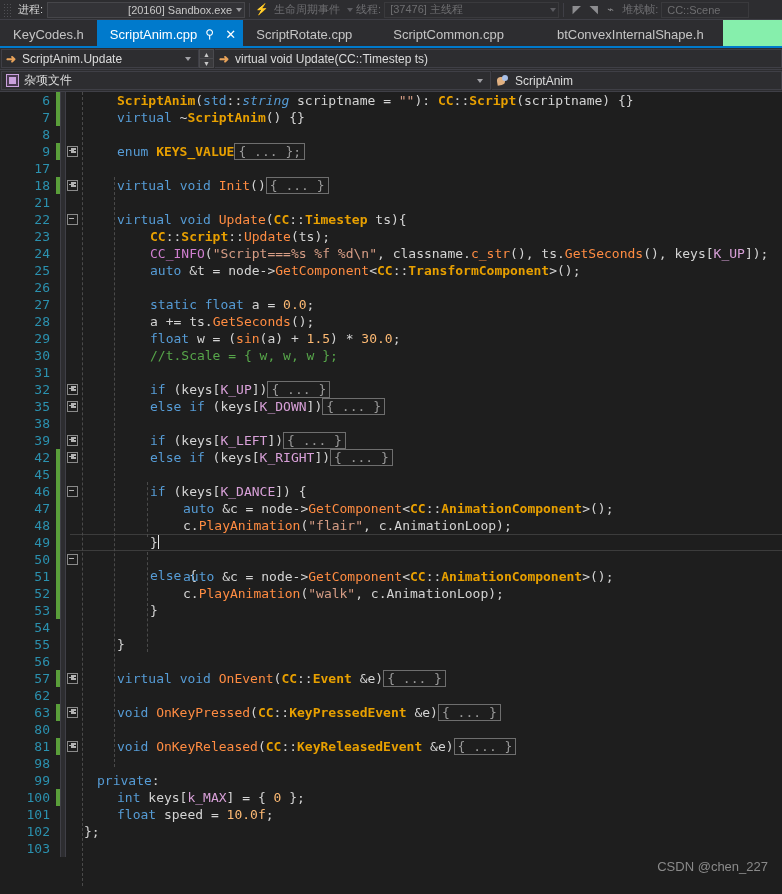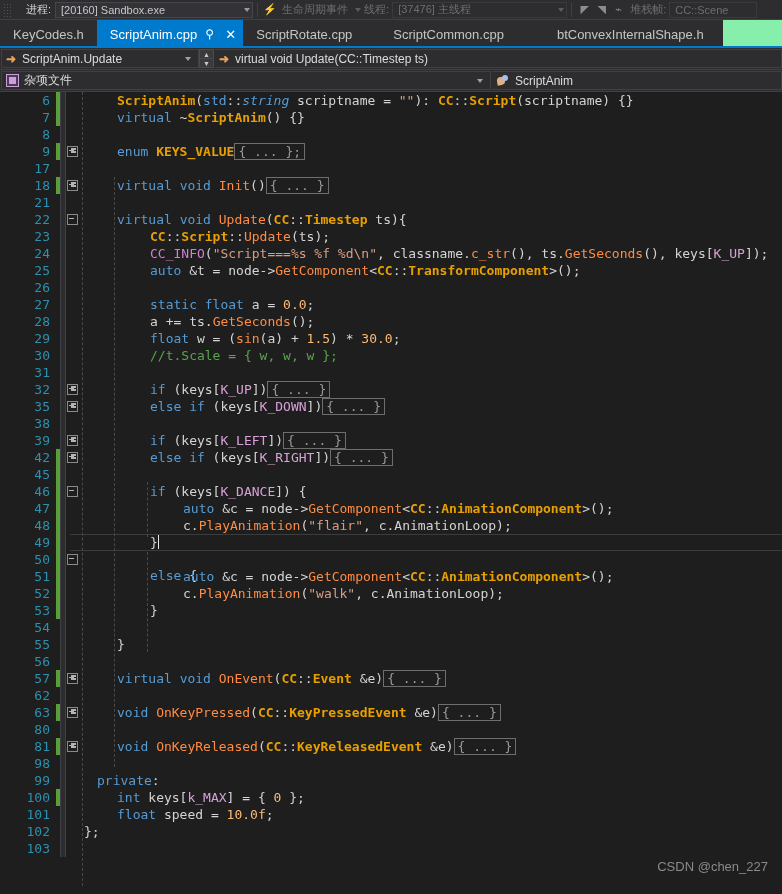--- a/index.html
+++ b/index.html
@@ -29,32 +29,32 @@
     white-space: nowrap;
     overflow: hidden;
   }
   .tb-grip {
     width: 8px; height: 14px;
     margin: 0 3px 0 1px;
     background-image: radial-gradient(#5a5a5e 40%, transparent 41%);
     background-size: 3px 3px;
     opacity: .8;
   }
-  .tb-label { color: #d4d4d4; margin: 0 4px 0 12px; font-size: 11px; }
+  .tb-label { color: #d4d4d4; margin: 0 4px 0 4px; font-size: 11px; }
   .tb-combo {
     display: inline-flex; align-items: center;
     height: 16px;
     background: #333337;
     border: 1px solid #46464a;
     color: #c8c8c8;
     font-size: 11px;
     padding: 0 2px 0 5px;
     min-width: 0;
   }
-  .tb-combo.w1 { width: 198px; }
+  .tb-combo.w1 { width: 198px; text-align: right; }
   .tb-combo.w2 { width: 175px; }
   .tb-combo.w3 { width: 88px; }
   .tb-combo.disabled { color: #6e6e70; background: #2d2d30; border-color: #3a3a3d; }
   .tb-combo .val { flex: 1; overflow: hidden; text-overflow: clip; }
   .tb-caret {
     width: 0; height: 0; margin-left: 4px;
     border-left: 3.5px solid transparent;
     border-right: 3.5px solid transparent;
     border-top: 4px solid #9a9a9e;
   }

